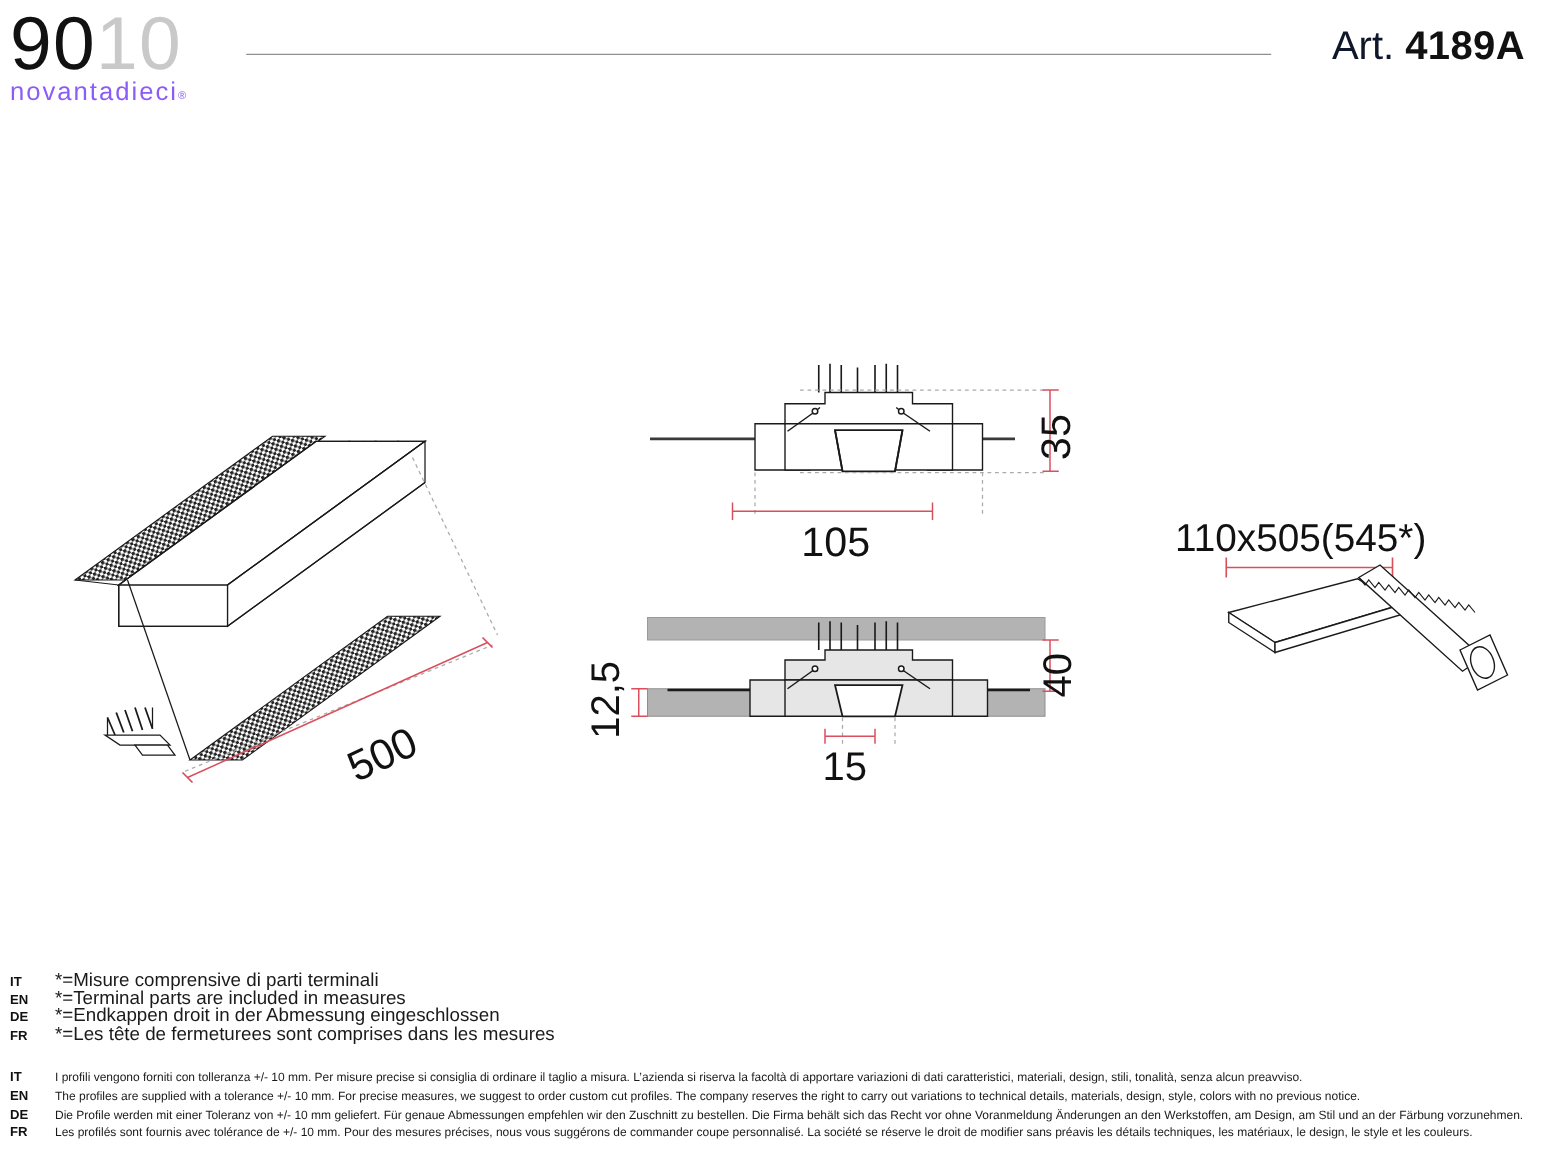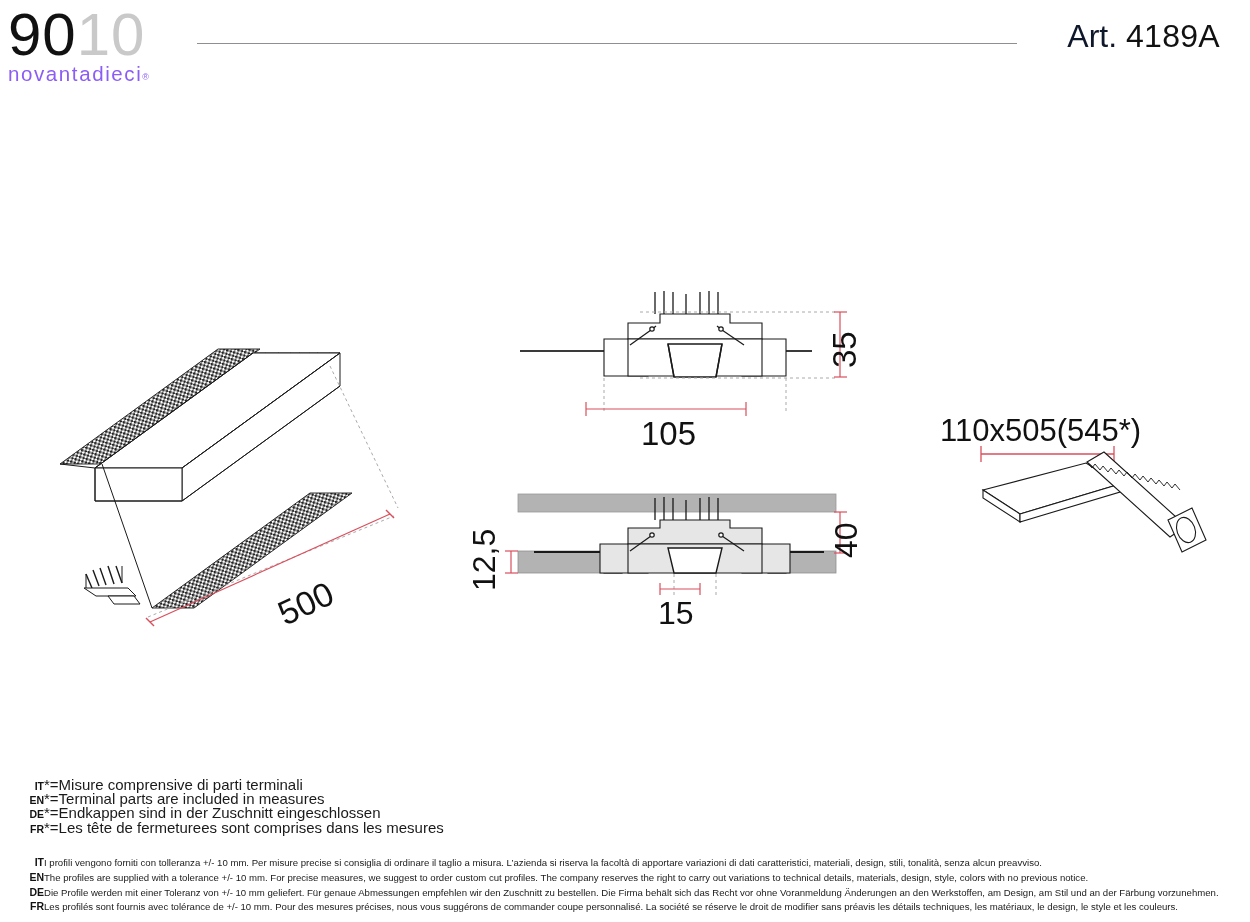--- a/index.html
+++ b/index.html
@@ -56,21 +56,21 @@
     border-top: 1.3px solid #8e8e93;
   }
   #art-code {
     position: absolute;
     right: 30px; top: 18px;
     font-size: 32px;
     white-space: nowrap;
     text-align: right;
   }
   #art-code .art-prefix { font-weight: 300; color: #0f172a; }
-  #art-code .art-number { font-weight: 400; color: #111111; letter-spacing: 0.3px; margin-top: 40px; }
+  #art-code .art-number { font-weight: 700; color: #111111; letter-spacing: 0.3px; margin-top: 40px; }
 
   
   #drawings {
     position: absolute;
     left: 0; top: 96px;
     width: 1250px; height: 660px;
   }
   #drawings svg { display: block; }
 
   
@@ -78,21 +78,20 @@
     position: absolute;
     left: 8px;
   }
   #note-terminal { top: 776px; }
   #note-tolerance { top: 856px; }
 
   .note-row {
     display: flex;
     align-items: baseline;
     white-space: nowrap;
-    text-align: right;
   }
   #note-terminal .note-row { height: 14.2px; }
   #note-tolerance .note-row { height: 14.8px; }
 
   .note-lang {
     width: 36px;
     flex: 0 0 36px;
     font-weight: bold;
     color: #111111;
   }
@@ -359,21 +358,21 @@
   <div class="note-row">
     <span class="note-lang">IT</span>
     <span class="note-text">*=Misure comprensive di parti terminali</span>
   </div>
   <div class="note-row">
     <span class="note-lang">EN</span>
     <span class="note-text">*=Terminal parts are included in measures</span>
   </div>
   <div class="note-row">
     <span class="note-lang">DE</span>
-    <span class="note-text">*=Endkappen sind in der Zuschnitt eingeschlossen</span>
+    <span class="note-text">*=Endkappen droit in der Abmessung eingeschlossen</span>
   </div>
   <div class="note-row">
     <span class="note-lang">FR</span>
     <span class="note-text">*=Les tête de fermeturees sont comprises dans les mesures</span>
   </div>
 </div>
 
 <div class="note-block" id="note-tolerance">
   <div class="note-row">
     <span class="note-lang">IT</span>

